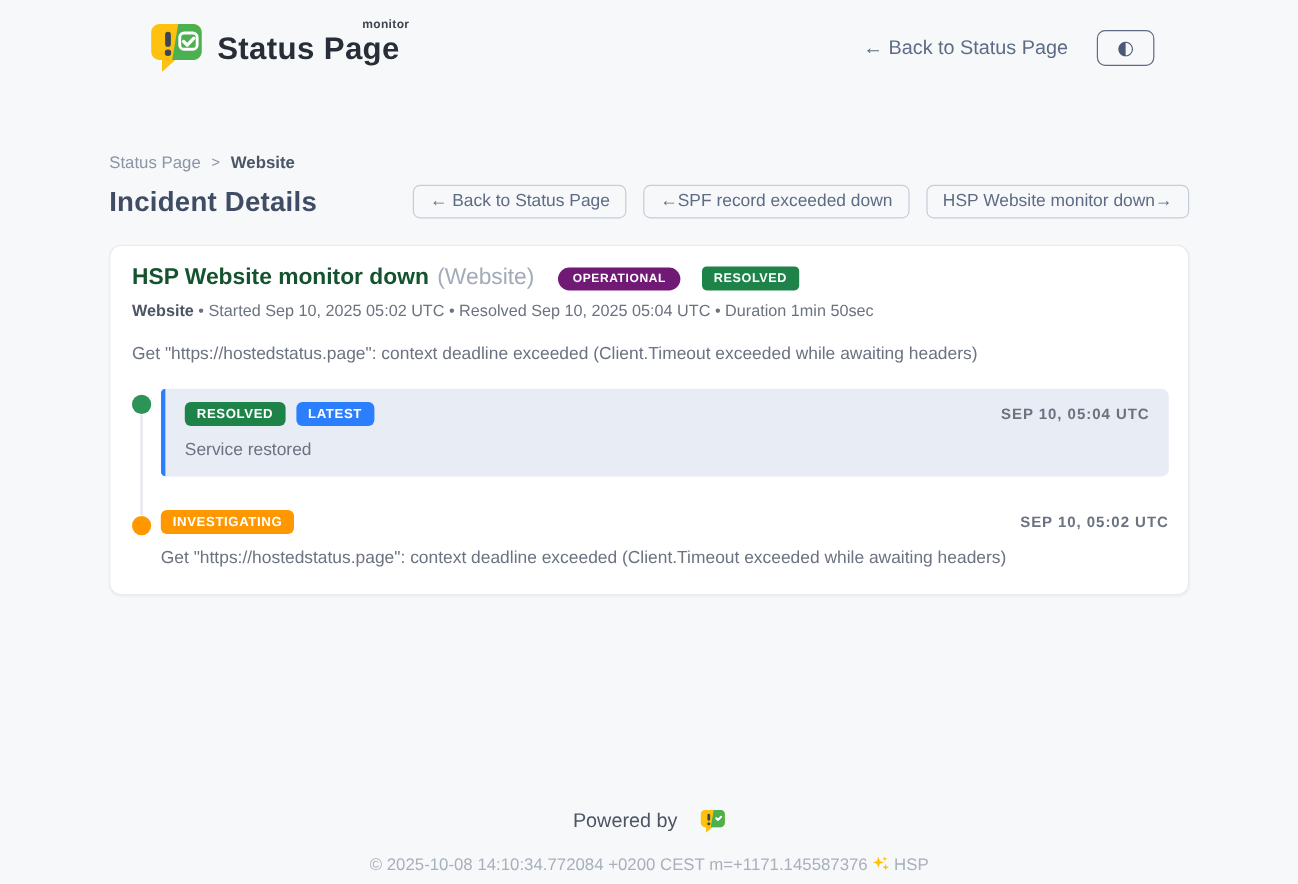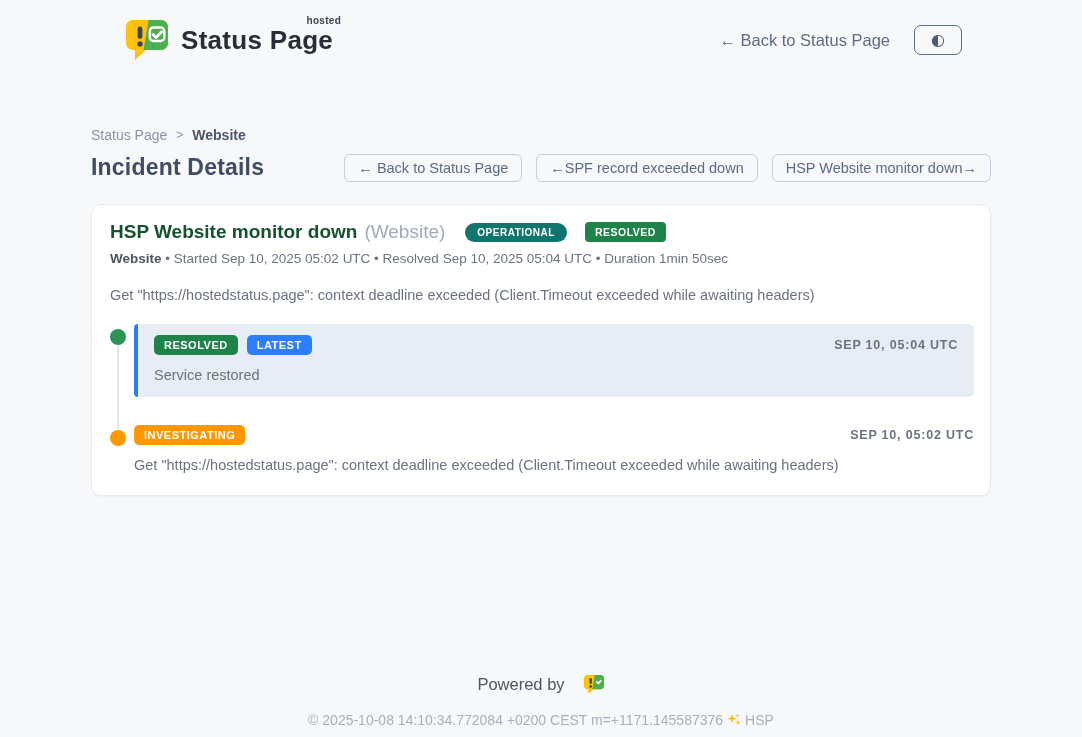--- a/index.html
+++ b/index.html
@@ -35,40 +35,40 @@
   }
   .theme-icon { font-family:"DejaVu Sans",sans-serif; font-size:16px; color:#4a5a78; line-height:1; }
 
   
   .main { width:900px; margin:61px auto 0; }
   .breadcrumb { display:flex; align-items:center; gap:9px; font-size:14px; color:#8a95a5; }
   .breadcrumb .crumb { cursor:pointer; }
   .breadcrumb .sep { font-size:12px; }
   .breadcrumb .current { color:#4a5568; font-weight:700; }
 
-  .title-row { display:flex; justify-content:space-between; margin-top:11px; }
+  .title-row { display:flex; justify-content:space-between; align-items:center; margin-top:11px; }
   .page-title { font-size:23px; font-weight:700; color:#3f4c63; letter-spacing:0.2px; }
   .nav-btns { display:flex; gap:14px; }
   .nav-btn {
     border:1px solid #c4cdda; border-radius:6px; background:transparent;
     padding:5px 13px; font-size:14.5px; color:#5d6b85; cursor:pointer;
     font-family:inherit; white-space:nowrap;
   }
 
   
   .card {
     margin-top:22px; background:#ffffff; border:1px solid #e9ebef; border-radius:10px;
     padding:16px 16px 22px 18px; box-shadow:0 1px 2px rgba(20,30,50,0.04);
   }
   .card-title-row { display:flex; align-items:center; }
   .incident-title { font-size:19px; font-weight:700; color:#14532d; }
   .incident-component { font-size:19px; font-weight:400; color:#a3abb8; margin-left:7px; }
   .title-badges { display:flex; align-items:center; gap:18px; margin-left:20px; }
   .badge { color:#fff; font-weight:700; letter-spacing:0.5px; line-height:1; }
-  .badge-operational { background:#0f766e; font-size:10px; padding:5px 12px 4px; border-radius:999px; }
+  .badge-operational { background:#701a75; font-size:10px; padding:5px 12px 4px; border-radius:999px; }
   .badge-resolved-hdr { background:#1d8348; font-size:10.5px; padding:5px 10px 4px; border-radius:4px; }
 
   .meta { margin-top:8px; font-size:13.5px; color:#6b7280; }
   .meta .meta-b { font-weight:700; color:#4b5563; }
   .description { margin-top:21px; font-size:14.5px; color:#6b7280; }
 
   
   .timeline { margin-top:21px; position:relative; }
   .t-connector { position:absolute; left:7px; top:22px; width:2px; height:83px; background:#e4e7ec; }
   .t-row { display:flex; position:relative; }
@@ -104,21 +104,21 @@
     <svg width="46" height="44" viewBox="0 0 46 44">
       <path d="M9 2h28c3.9 0 7 3.1 7 7v16c0 3.9-3.1 7-7 7H22l-11 10V32H9c-3.9 0-7-3.1-7-7V9c0-3.9 3.1-7 7-7z" fill="#FFC110"></path>
       <path d="M24.5 2H37c3.9 0 7 3.1 7 7v16c0 3.9-3.1 7-7 7H19.5L24.5 2z" fill="#4CAF50"></path>
       <rect x="13.6" y="8.5" width="4.8" height="12.5" rx="2.4" fill="#3b4652"></rect>
       <circle cx="16" cy="26" r="2.7" fill="#3b4652"></circle>
       <rect x="25.8" y="9.5" width="14.5" height="13.5" rx="3.6" fill="none" stroke="#ffffff" stroke-width="2.4"></rect>
       <path d="M29 16.6l3 3 5.6-5.8" stroke="#ffffff" stroke-width="2.8" fill="none" stroke-linecap="round" stroke-linejoin="round"></path>
     </svg>
     <div class="brand-text">
       <span>Status Page</span>
-      <span class="hosted">hosted</span>
+      <span class="hosted">monitor</span>
     </div>
   </div>
   <div class="header-right">
     <a class="back-link">← Back to Status Page</a>
     <button class="theme-btn">
       <span class="theme-icon">◐</span>
     </button>
   </div>
 </div>
 

